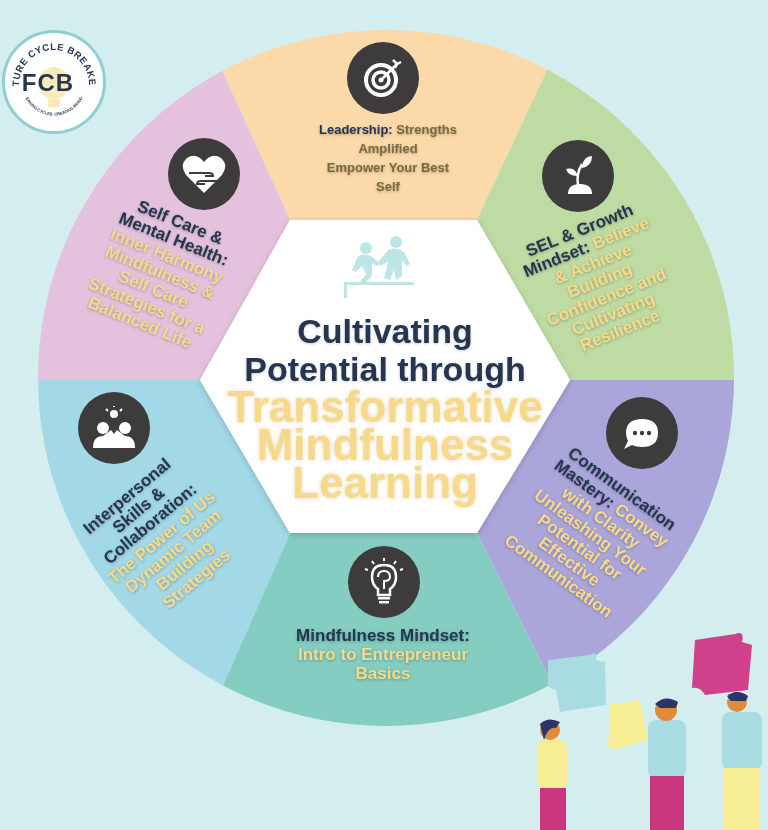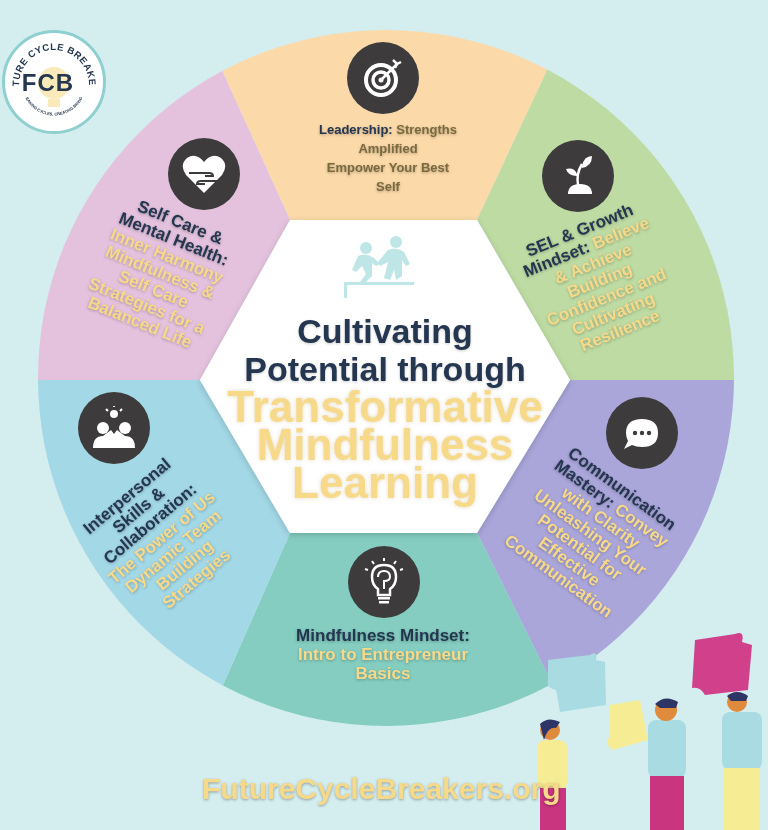--- a/index.html
+++ b/index.html
@@ -200,15 +200,14 @@
   </div>
 
   <div class="center-title" style="top:312px;">
     <div class="dark">Cultivating</div>
     <div class="dark">Potential through</div>
     <div class="gold">Transformative</div>
     <div class="gold">Mindfulness</div>
     <div class="gold">Learning</div>
   </div>
 
-  <div class="footer-url">FutureCycleBreakers.org</div>
 
 </div>
 
 </body></html>

